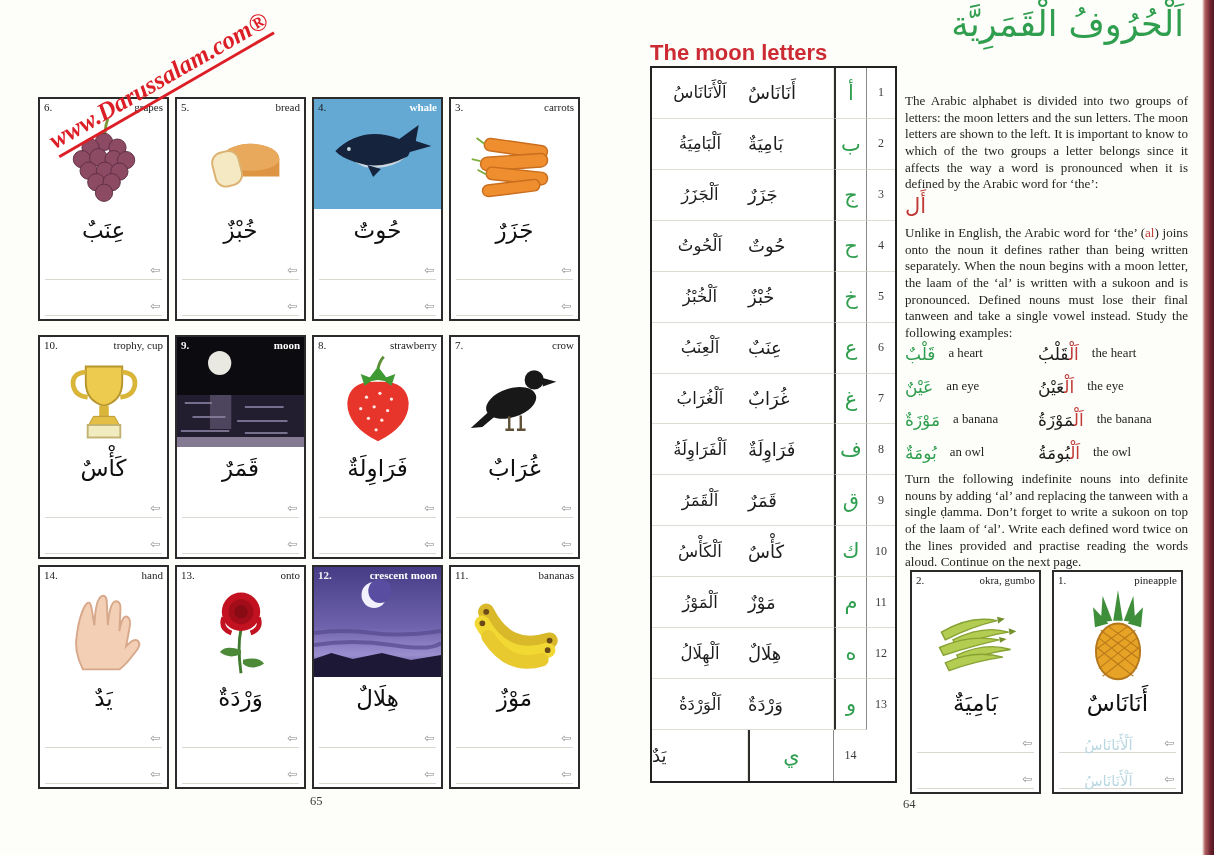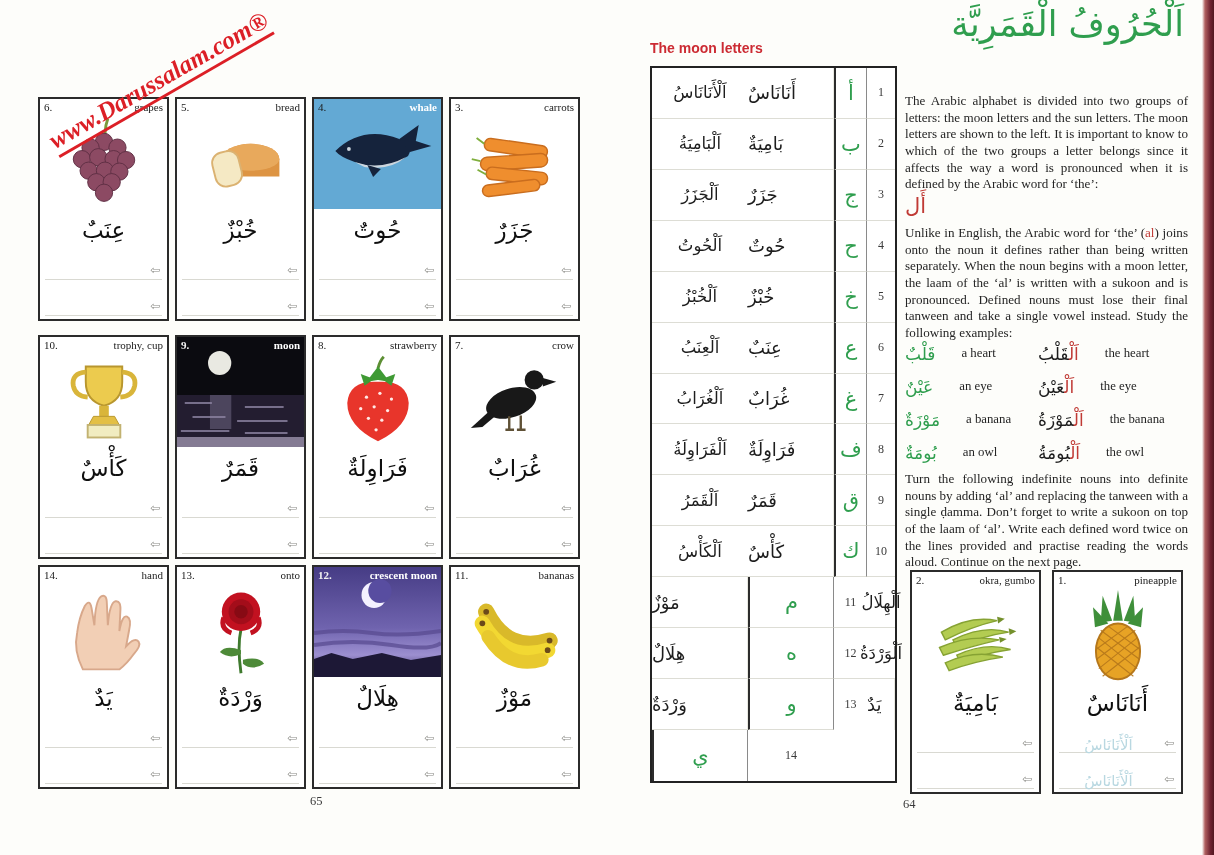--- a/index.html
+++ b/index.html
@@ -26,21 +26,21 @@
   .slot .arrow{position:absolute;right:2px;bottom:2px;font-size:12px;color:#8a8a85;
                font-family:"DejaVu Sans",sans-serif}
   .slot .trace{position:absolute;left:0;right:18px;bottom:-2px;text-align:center;font-size:15px;
                color:var(--traced,#b9d8e1);font-family:"DejaVu Sans",sans-serif;direction:rtl}
   
   #watermark{position:absolute;left:60px;top:126px;transform:rotate(-30deg);transform-origin:0 100%;
              font-style:italic;font-weight:bold;font-size:25px;color:var(--wm,#dc1f26);
              border-bottom:3px solid var(--wm,#dc1f26);padding-bottom:1px;white-space:nowrap;z-index:6;}
   
   #moon-heading{position:absolute;left:650px;top:40px;font-family:"Liberation Sans",sans-serif;
-                font-weight:bold;font-size:14px;color:var(--red,#cc2b33)}
+                font-weight:bold;font-size:22px;color:var(--red,#cc2b33)}
   #moon-table{position:absolute;left:650px;top:66px;width:247px;height:717px;border:2px solid #222;
               background:#fff;display:grid;grid-template-columns:96px 86px 33px 28px;
               grid-auto-rows:1fr;box-sizing:border-box}
   .tc{display:flex;align-items:center;justify-content:center;border-bottom:1px solid #ddddd5;
       font-family:"DejaVu Sans",sans-serif;direction:rtl;overflow:visible}
   .tc.def{font-size:16.5px}
   .tc.indef{font-size:18px;justify-content:flex-end;padding-left:0;padding-right:8px;
             border-right:1px solid #e9e9e1;box-sizing:border-box}
   .tc.letter{border-left:2px solid #2c2c2c;border-right:1px solid #8a8a8a;
              color:var(--green,#2f9e4e);font-size:21px}
@@ -50,21 +50,21 @@
             direction:rtl;font-family:"DejaVu Sans",sans-serif}
   .para{position:absolute;left:905px;width:283px;margin:0;font-size:13.1px;line-height:1.27;
         text-align:justify;color:#242424}
   #p1{top:93px}
   #alword{position:absolute;left:905px;top:194px;width:283px;text-align:left;font-size:21px;
           color:var(--alred,#c03a35);font-family:"DejaVu Sans",sans-serif;direction:rtl}
   #p2{top:225px}
   .alred{color:var(--alred,#c03a35)}
   #examples{position:absolute;left:905px;top:337px;width:283px}
   .ex-row{display:flex;height:33px;align-items:center}
-  .ex-cell{display:flex;align-items:center;gap:26px}
+  .ex-cell{display:flex;align-items:center;gap:13px}
   .ex-cell.left{width:133px}
   .ex-cell.right{flex:1}
   .ex-ar{font-family:"DejaVu Sans",sans-serif;font-size:17px;direction:rtl;white-space:nowrap}
   .ex-ar.indef{color:var(--green,#2f9e4e)}
   .ex-ar .al{color:var(--alred,#c03a35)}
   .ex-en{font-size:12.8px;color:#242424}
   #p3{top:471px}
   .pageno{position:absolute;font-size:12.5px;color:#3a3a3a}
   #pn65{left:310px;top:794px}
   #pn64{left:903px;top:797px}
@@ -419,20 +419,21 @@
       <div class="tc letter">ف</div>
       <div class="tc numcell">8</div>
       <div class="tc def">اَلْقَمَرُ</div>
       <div class="tc indef">قَمَرٌ</div>
       <div class="tc letter">ق</div>
       <div class="tc numcell">9</div>
       <div class="tc def">اَلْكَأْسُ</div>
       <div class="tc indef">كَأْسٌ</div>
       <div class="tc letter">ك</div>
       <div class="tc numcell">10</div>
+      <div class="tc def">اَلْمَوْزُ</div>
       <div class="tc indef">مَوْزٌ</div>
       <div class="tc letter">م</div>
       <div class="tc numcell">11</div>
       <div class="tc def">اَلْهِلَالُ</div>
       <div class="tc indef">هِلَالٌ</div>
       <div class="tc letter">ه</div>
       <div class="tc numcell">12</div>
       <div class="tc def">اَلْوَرْدَةُ</div>
       <div class="tc indef">وَرْدَةٌ</div>
       <div class="tc letter">و</div>

